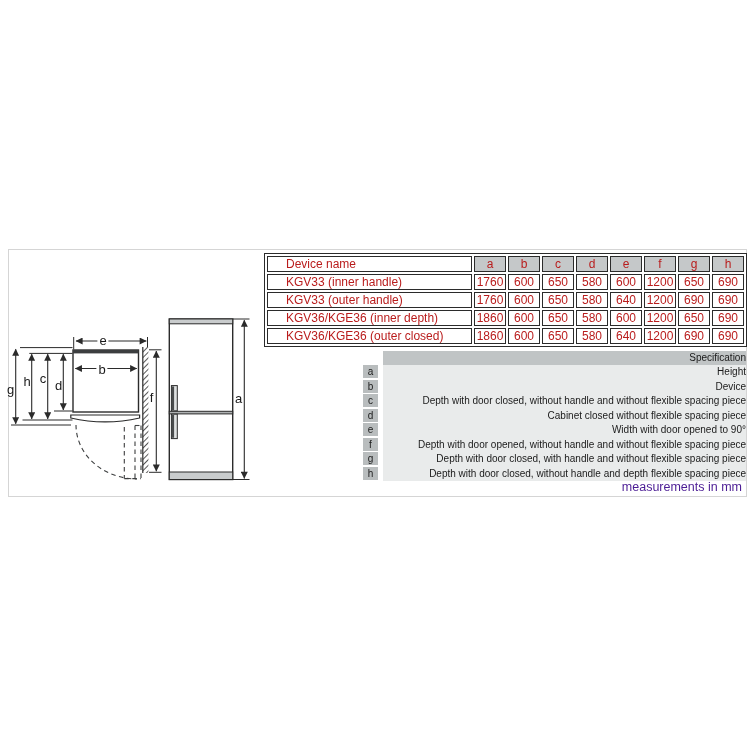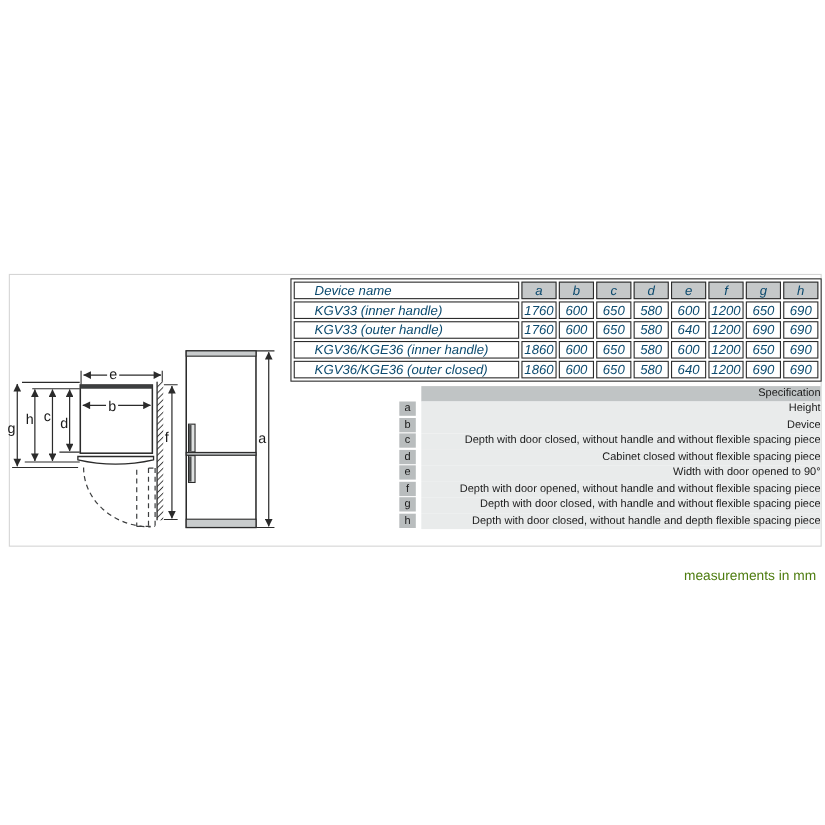--- a/index.html
+++ b/index.html
@@ -21,21 +21,21 @@
     position:absolute; font-size:13px; color:#1a1a1a; line-height:13px;
     transform:translate(-50%,-50%); white-space:nowrap;
   }
   .dl.onln { background:#ffffff; padding:0 2px; }
 
   
   table.devtab {
     position:absolute; left:255px; top:3px; width:483px;
     border-collapse:separate; border-spacing:2px;
     border:1.4px solid #2b2b2b; background:#ffffff;
-    table-layout:fixed; font-size:12px; color:#0c4a6e;font-style:italic;
+    table-layout:fixed; font-size:12px; color:#b91c1c;
   }
   table.devtab td {
     border:1.2px solid #2b2b2b; height:14.6px; padding:0;
     text-align:center; vertical-align:middle; background:#ffffff;
     white-space:nowrap; overflow:hidden; line-height:14px;
   }
   table.devtab td.dev { text-align:left; padding-left:18px; }
   table.devtab tr.head td.val { background:#c5c8c9; }
 
   
@@ -48,23 +48,22 @@
   }
   .spec-row .key.empty { background:transparent; }
   .spec-row .body {
     width:363px; height:14.45px; background:#e9ebeb;
     font-size:10px; line-height:14.5px; padding-left:7px;
     white-space:nowrap; overflow:hidden; color:#1a1a1a;text-align:right;
   }
   .spec-row .body.head { background:#c0c4c5; }
 
   .units {
-    position:absolute; right:4px; top:230px; font-size:12.5px; color:#4d7c0f;
+    position:absolute; right:4px; top:230px; font-size:12.5px; color:#4c1d95;
     white-space:nowrap;
-    margin-top:36px;
   }
 </style>
 </head>
 <body>
 
 <div class="frame">
 
   <svg class="diagram" viewBox="8 308 256 184" xmlns="http://www.w3.org/2000/svg">
     <defs>
       <marker id="ah" viewBox="0 0 10 10" refX="9.5" refY="5" markerWidth="8" markerHeight="7" orient="auto-start-reverse" markerUnits="userSpaceOnUse">
@@ -189,21 +188,21 @@
         <td>1760</td>
         <td>600</td>
         <td>650</td>
         <td>580</td>
         <td>640</td>
         <td>1200</td>
         <td>690</td>
         <td>690</td>
       </tr>
       <tr>
-        <td class="dev">KGV36/KGE36 (inner handle)</td>
+        <td class="dev">KGV36/KGE36 (inner depth)</td>
         <td>1860</td>
         <td>600</td>
         <td>650</td>
         <td>580</td>
         <td>600</td>
         <td>1200</td>
         <td>650</td>
         <td>690</td>
       </tr>
       <tr>

